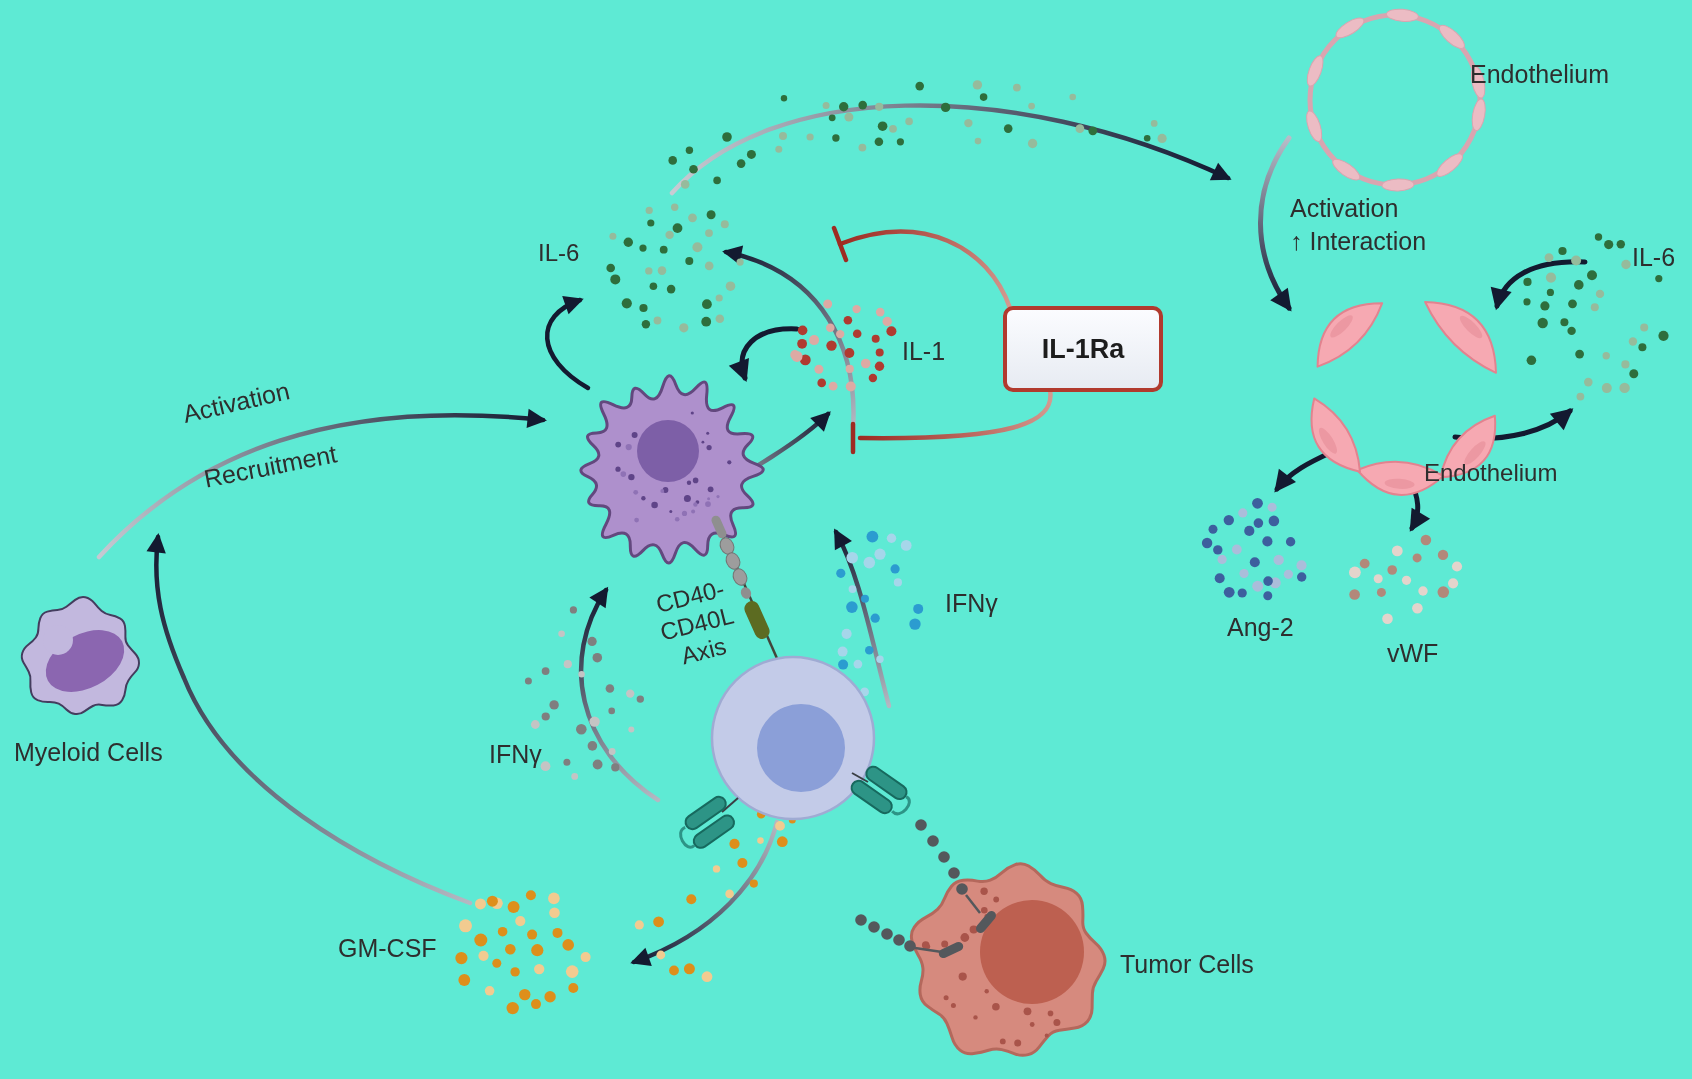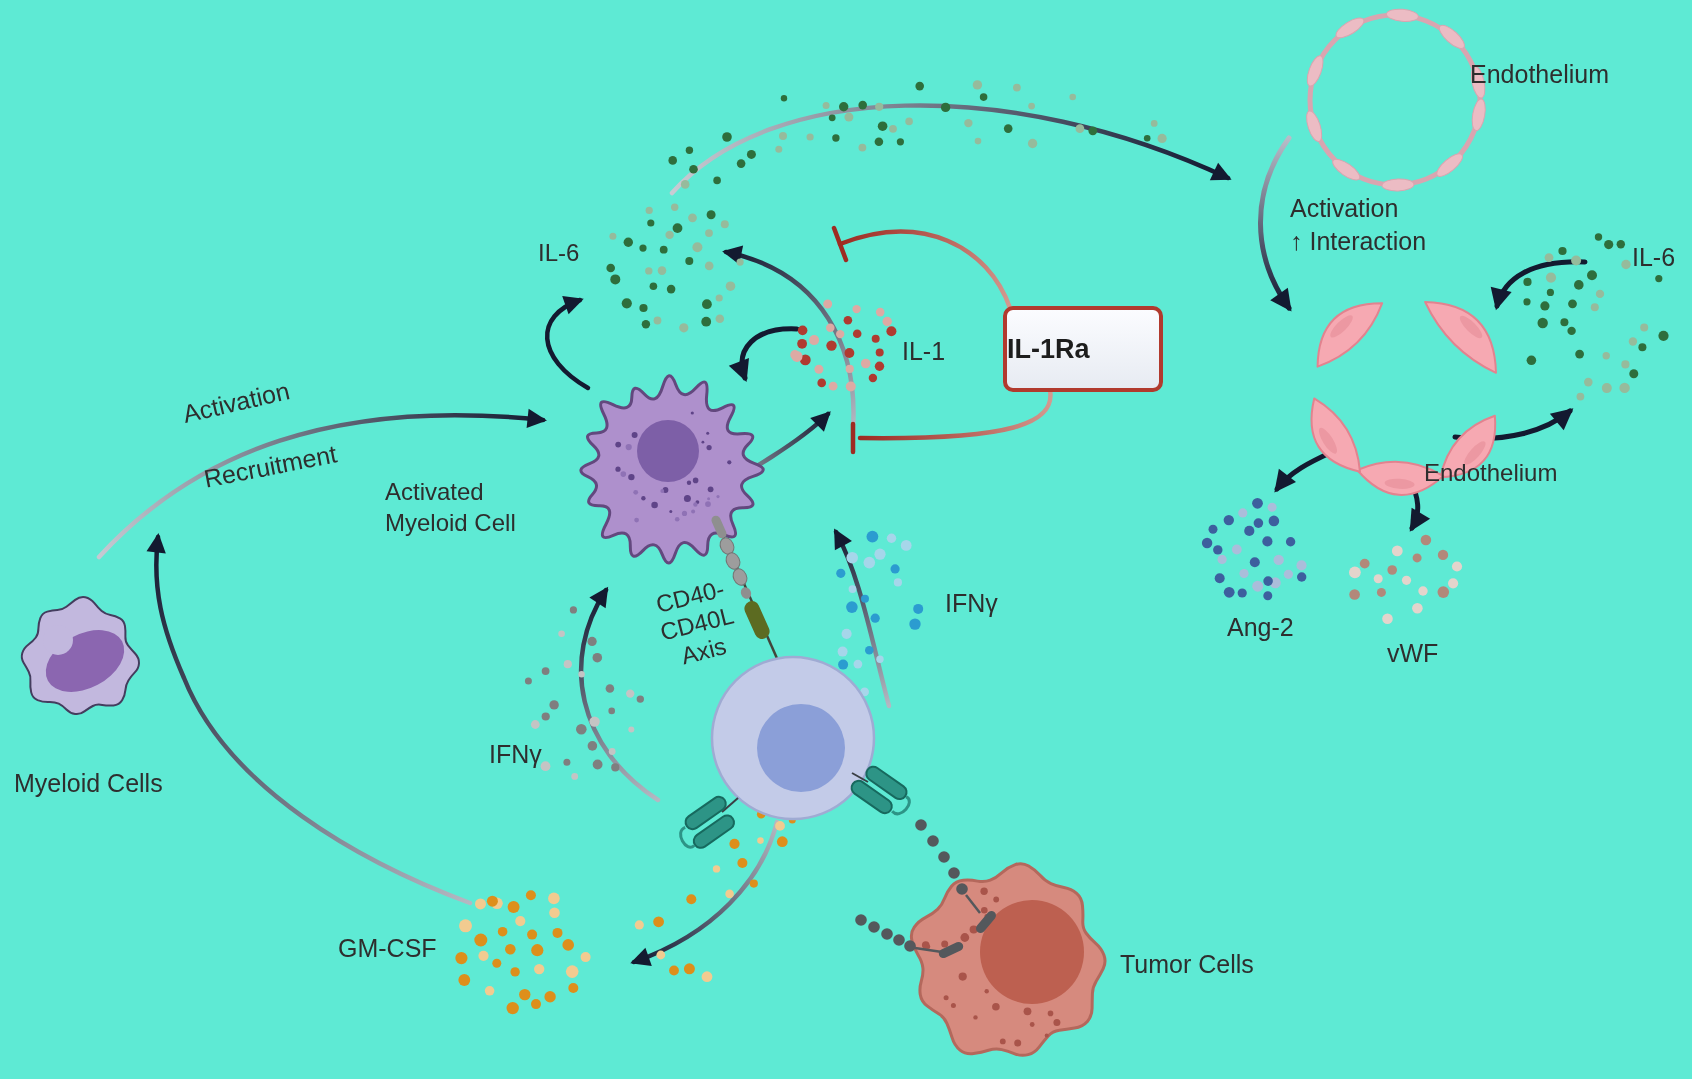--- a/index.html
+++ b/index.html
@@ -7,21 +7,21 @@
           font-family:"Liberation Sans",sans-serif;}
   svg.art{position:absolute;left:0;top:0;}
   .lbl{position:absolute;color:#2e2e2e;font-size:25px;line-height:1.15;white-space:nowrap;}
   .lbl.small{font-size:24px;}
   .rot13{transform:rotate(-13deg);transform-origin:center;}
   .rot11{transform:rotate(-11deg);transform-origin:center;}
   .cd40blk{transform:rotate(-14deg);transform-origin:center;text-align:center;font-size:24px;line-height:28px;}
   .twoLine div{white-space:nowrap;}
   .ilbox{position:absolute;left:1003px;top:306px;width:152px;height:78px;border:4px solid #b13a2e;
          border-radius:10px;background:linear-gradient(#fbfcff,#e7ebf2);display:flex;align-items:center;
-         font-size:27px;font-weight:600;color:#1d1d1d;}
+         justify-content:center;font-size:27px;font-weight:600;color:#1d1d1d;}
 </style>
 </head>
 <body>
 
 <div class="canvas">
 
 <svg class="art" width="1692" height="1079" viewBox="0 0 1692 1079">
   <defs>
     <marker id="ah" viewBox="0 0 6 6" markerWidth="4.8" markerHeight="4.8" refX="4.6" refY="3" orient="auto">
       <path d="M0.3,0.3 L5.7,3 L0.3,5.7 Z" fill="#131a30"></path>
@@ -550,26 +550,22 @@
 <div class="lbl small" style="left:538px;top:239px;">IL-6</div>
 <div class="lbl" style="left:902px;top:337px;">IL-1</div>
 
 <div class="ilbox">
   <span>IL-1Ra</span>
 </div>
 
 <div class="lbl rot13" style="left:182px;top:388px;">Activation</div>
 <div class="lbl rot11" style="left:203px;top:452px;">Recruitment</div>
 
-<div class="lbl twoLine small" style="left:385px;top:476px;line-height:31px;">
-  <div>Activated</div>
-  <div>Myeloid Cell</div>
-</div>
-
-<div class="lbl" style="left:14px;top:738px;margin-top:31px;">Myeloid Cells</div>
+
+<div class="lbl" style="left:14px;top:738px;">Myeloid Cells</div>
 
 <div class="lbl cd40blk" style="left:637px;top:582px;width:120px;">
   <div>CD40-</div>
   <div>CD40L</div>
   <div>Axis</div>
 </div>
 
 <div class="lbl" style="left:945px;top:589px;">IFNγ</div>
 <div class="lbl" style="left:489px;top:740px;">IFNγ</div>
 <div class="lbl" style="left:338px;top:934px;">GM-CSF</div>

